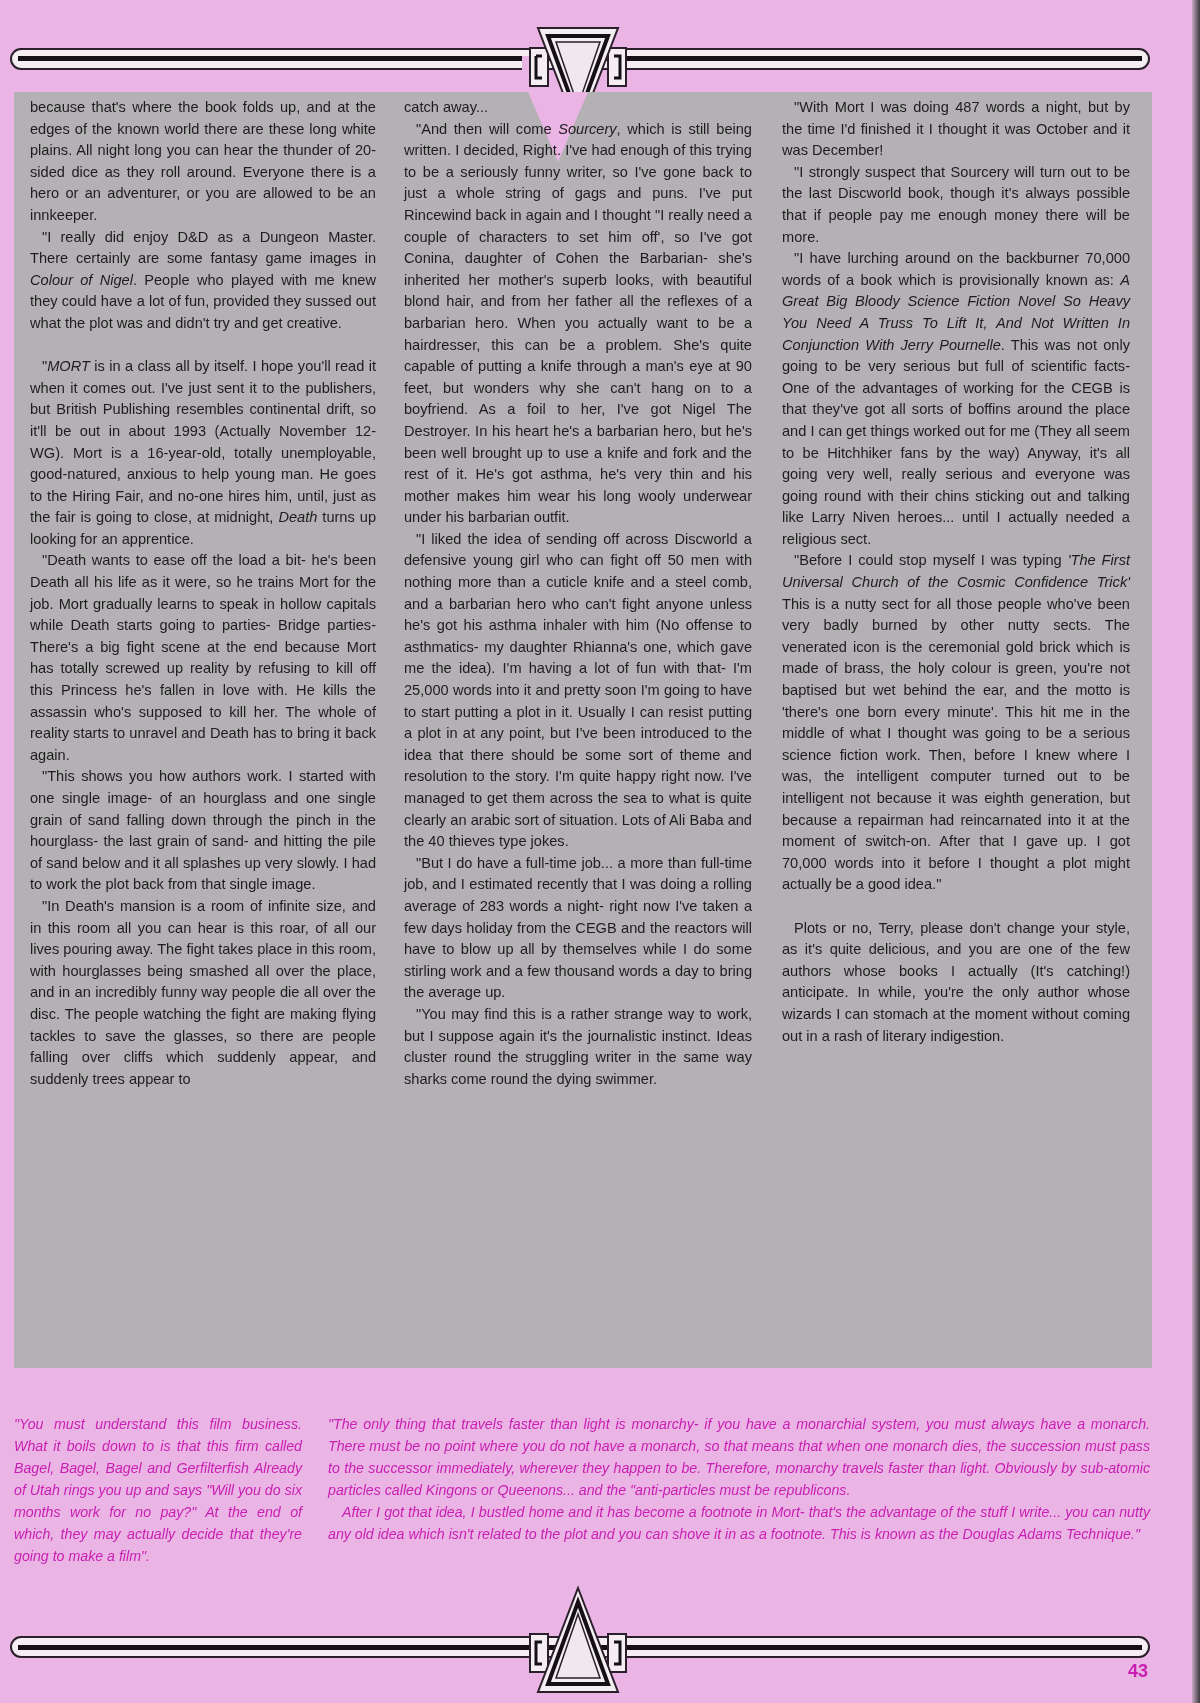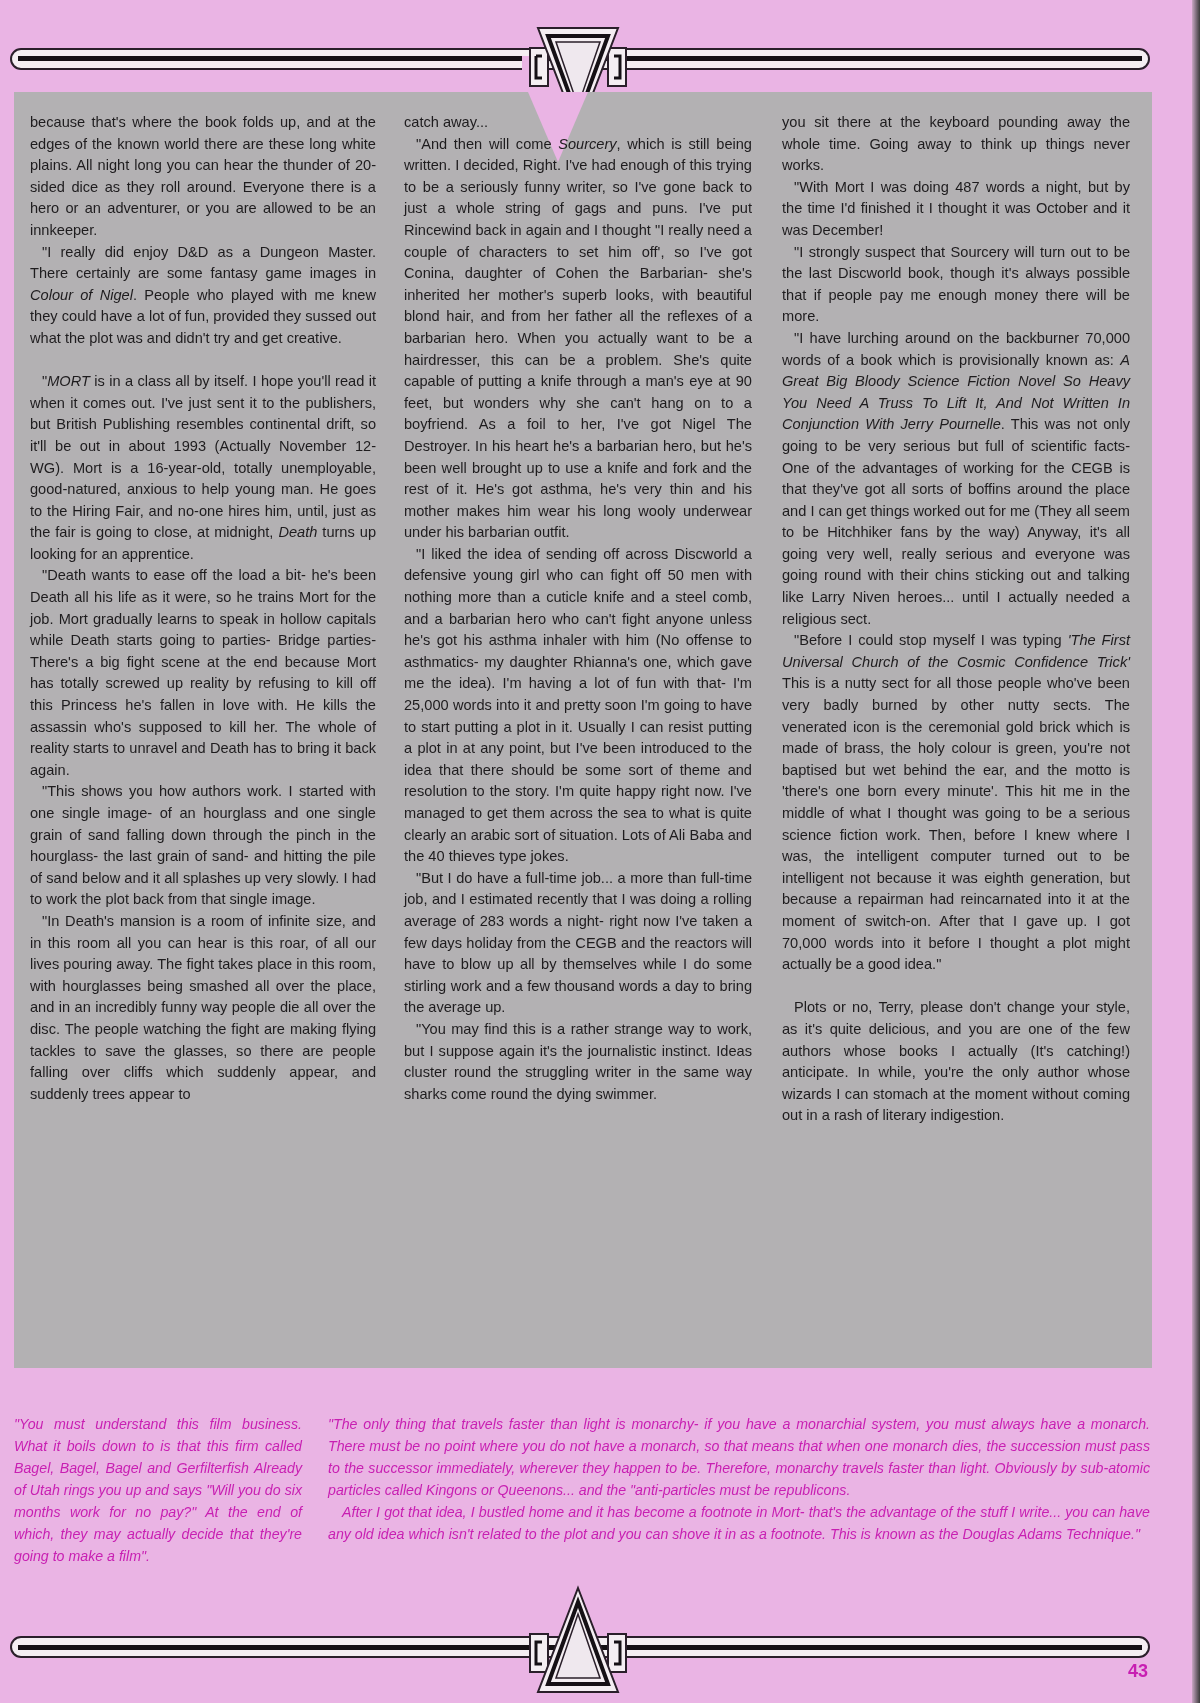--- a/index.html
+++ b/index.html
@@ -22,21 +22,21 @@
   .grey-box {
     position:absolute; left:14px; top:92px; width:1138px; height:1276px;
     background:#b3b1b3;
   }
   .notch {
     position:absolute; left:528px; top:92px; width:0; height:0;
     border-left:30px solid transparent; border-right:30px solid transparent;
     border-top:70px solid #eab4e4;
   }
   .col {
-    position:absolute; top:112px;
+    position:absolute; top:97px;
     font-size:14.6px; line-height:21.6px; color:#1e1c1e;
     text-align:justify;
   }
   .col p { margin:0; text-indent:12px; }
   .col p.noindent { text-indent:0; }
   .col p.gap { margin-top:21.6px; }
   .col i { }
   .col1 { left:30px; width:346px; }
   .col2 { left:404px; width:348px; }
   .col3 { left:782px; width:348px; }
@@ -95,34 +95,33 @@
 
 <div class="col col2">
   <p class="noindent">catch away...</p>
   <p><span>"And then will come </span><i>Sourcery</i><span>, which is still being written. I decided, Right. I've had enough of this trying to be a seriously funny writer, so I've gone back to just a whole string of gags and puns. I've put Rincewind back in again and I thought "I really need a couple of characters to set him off', so I've got Conina, daughter of Cohen the Barbarian- she's inherited her mother's superb looks, with beautiful blond hair, and from her father all the reflexes of a barbarian hero. When you actually want to be a hairdresser, this can be a problem. She's quite capable of putting a knife through a man's eye at 90 feet, but wonders why she can't hang on to a boyfriend. As a foil to her, I've got Nigel The Destroyer. In his heart he's a barbarian hero, but he's been well brought up to use a knife and fork and the rest of it. He's got asthma, he's very thin and his mother makes him wear his long wooly underwear under his barbarian outfit.</span></p>
   <p>"I liked the idea of sending off across Discworld a defensive young girl who can fight off 50 men with nothing more than a cuticle knife and a steel comb, and a barbarian hero who can't fight anyone unless he's got his asthma inhaler with him (No offense to asthmatics- my daughter Rhianna's one, which gave me the idea). I'm having a lot of fun with that- I'm 25,000 words into it and pretty soon I'm going to have to start putting a plot in it. Usually I can resist putting a plot in at any point, but I've been introduced to the idea that there should be some sort of theme and resolution to the story. I'm quite happy right now. I've managed to get them across the sea to what is quite clearly an arabic sort of situation. Lots of Ali Baba and the 40 thieves type jokes.</p>
   <p>"But I do have a full-time job... a more than full-time job, and I estimated recently that I was doing a rolling average of 283 words a night- right now I've taken a few days holiday from the CEGB and the reactors will have to blow up all by themselves while I do some stirling work and a few thousand words a day to bring the average up.</p>
   <p>"You may find this is a rather strange way to work, but I suppose again it's the journalistic instinct. Ideas cluster round the struggling writer in the same way sharks come round the dying swimmer.</p>
 </div>
 
 <div class="col col3">
-  <p class="noindent">you sit there at the keyboard pounding away the whole time. Going away to think up things never works.</p>
   <p>"With Mort I was doing 487 words a night, but by the time I'd finished it I thought it was October and it was December!</p>
   <p>"I strongly suspect that Sourcery will turn out to be the last Discworld book, though it's always possible that if people pay me enough money there will be more.</p>
   <p><span>"I have lurching around on the backburner 70,000 words of a book which is provisionally known as: </span><i>A Great Big Bloody Science Fiction Novel So Heavy You Need A Truss To Lift It, And Not Written In Conjunction With Jerry Pournelle</i><span>. This was not only going to be very serious but full of scientific facts- One of the advantages of working for the CEGB is that they've got all sorts of boffins around the place and I can get things worked out for me (They all seem to be Hitchhiker fans by the way) Anyway, it's all going very well, really serious and everyone was going round with their chins sticking out and talking like Larry Niven heroes... until I actually needed a religious sect.</span></p>
   <p><span>"Before I could stop myself I was typing </span><i>'The First Universal Church of the Cosmic Confidence Trick'</i><span> This is a nutty sect for all those people who've been very badly burned by other nutty sects. The venerated icon is the ceremonial gold brick which is made of brass, the holy colour is green, you're not baptised but wet behind the ear, and the motto is 'there's one born every minute'. This hit me in the middle of what I thought was going to be a serious science fiction work. Then, before I knew where I was, the intelligent computer turned out to be intelligent not because it was eighth generation, but because a repairman had reincarnated into it at the moment of switch-on. After that I gave up. I got 70,000 words into it before I thought a plot might actually be a good idea."</span></p>
   <p class="gap">Plots or no, Terry, please don't change your style, as it's quite delicious, and you are one of the few authors whose books I actually (It's catching!) anticipate. In while, you're the only author whose wizards I can stomach at the moment without coming out in a rash of literary indigestion.</p>
 </div>
 
 <div class="pink-col pink-left">
   <p>"You must understand this film business. What it boils down to is that this firm called Bagel, Bagel, Bagel and Gerfilterfish Already of Utah rings you up and says "Will you do six months work for no pay?" At the end of which, they may actually decide that they're going to make a film".</p>
 </div>
 <div class="pink-col pink-right">
   <p>"The only thing that travels faster than light is monarchy- if you have a monarchial system, you must always have a monarch. There must be no point where you do not have a monarch, so that means that when one monarch dies, the succession must pass to the successor immediately, wherever they happen to be. Therefore, monarchy travels faster than light. Obviously by sub-atomic particles called Kingons or Queenons... and the "anti-particles must be republicons.</p>
-  <p class="indent">After I got that idea, I bustled home and it has become a footnote in Mort- that's the advantage of the stuff I write... you can have any old idea which isn't related to the plot and you can shove it in as a footnote. This is known as the Douglas Adams Technique."</p>
+  <p class="indent">After I got that idea, I bustled home and it has become a footnote in Mort- that's the advantage of the stuff I write... you can nutty any old idea which isn't related to the plot and you can shove it in as a footnote. This is known as the Douglas Adams Technique."</p>
 </div>
 
 <div class="rule" style="top:1636px;">
   <svg viewBox="0 0 1140 22" preserveAspectRatio="none">
     <rect x="1" y="1" width="1138" height="20" rx="10" fill="#f4eef2" stroke="#2a1f2a" stroke-width="2"></rect>
     <rect x="8" y="9" width="1124" height="5" fill="#151015"></rect>
   </svg>
 </div>
 <div class="ornament" style="left:518px;top:1584px;">
   <svg width="120" height="110" viewBox="0 0 120 110">

